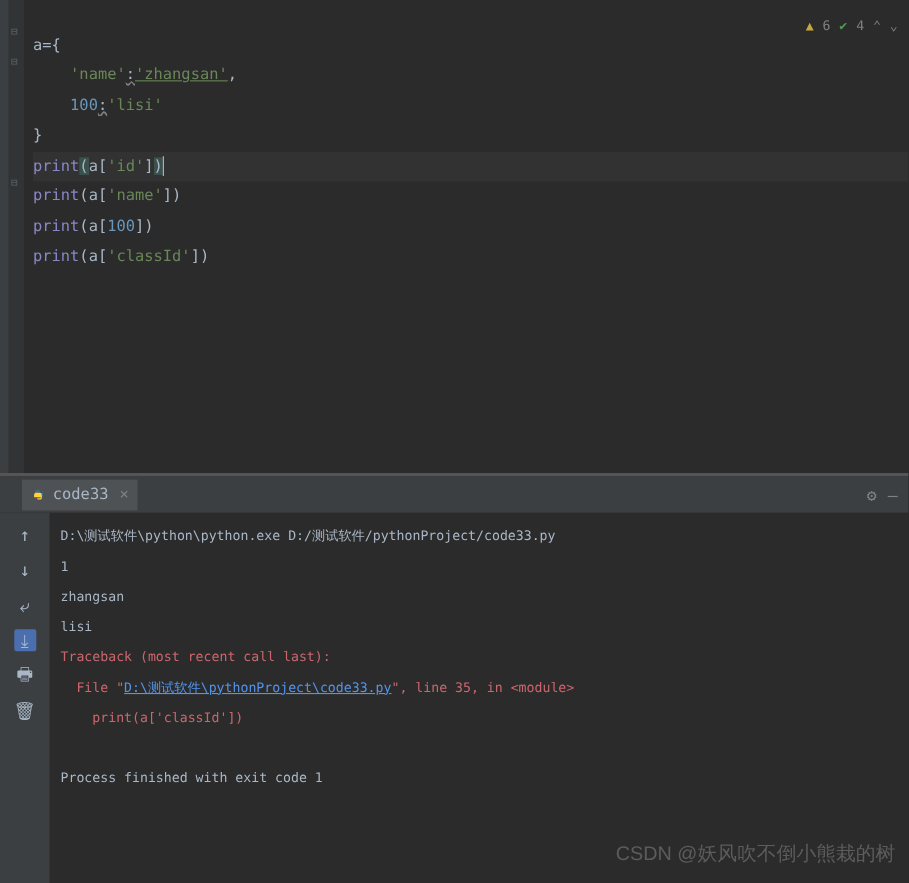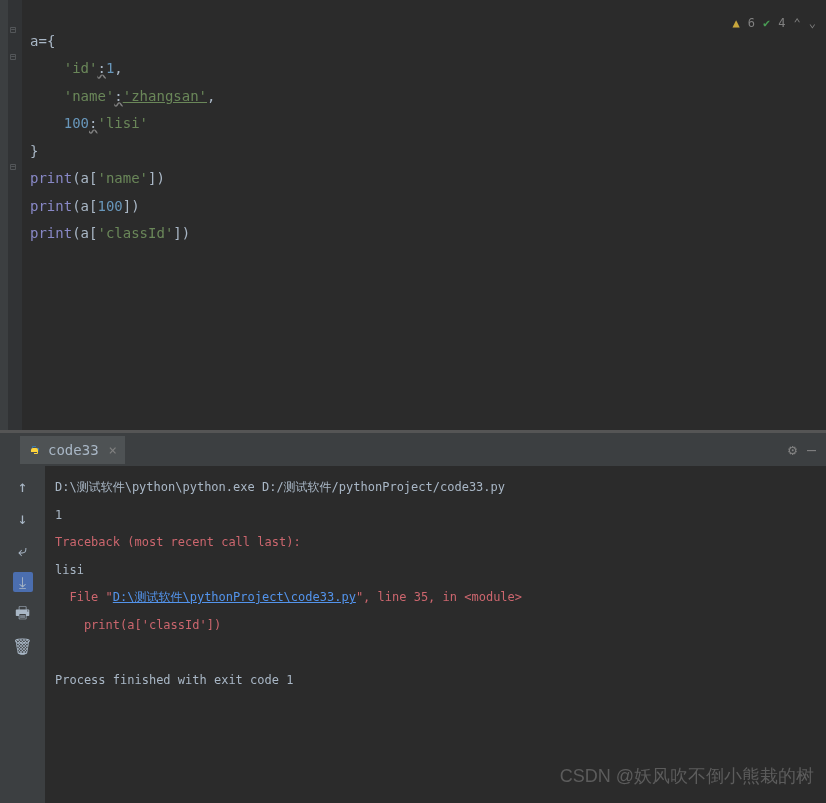--- a/index.html
+++ b/index.html
@@ -165,24 +165,24 @@
 <div class="editor-area">
   <div class="left-bar"></div>
   <div class="fold-col">
     <span class="fold-mark" style="top:24px">⊟</span>
     <span class="fold-mark" style="top:51px">⊟</span>
     <span class="fold-mark" style="top:161px">⊟</span>
   </div>
   <div class="code-area">
     <div class="code-line"></div>
     <div class="code-line"><span>a</span><span class="c-op">=</span><span>{</span></div>
-    <div class="code-line">    <span class="c-string">'id'</span><span class="c-warn">:</span><span class="c-number">1</span><span class="c-op">,</span></div>
     <div class="code-line">    <span class="c-string">'name'</span><span class="c-warn">:</span><span class="c-string c-link-under">'zhangsan'</span><span class="c-op">,</span></div>
     <div class="code-line">    <span class="c-number">100</span><span class="c-warn">:</span><span class="c-string">'lisi'</span></div>
     <div class="code-line"><span>}</span></div>
+    <div class="code-line highlighted"><span class="c-func">print</span><span style="background:#3b514d">(</span><span>a</span><span>[</span><span class="c-string">'id'</span><span>]</span><span style="background:#3b514d">)</span><span class="cursor"></span></div>
     <div class="code-line"><span class="c-func">print</span><span>(a[</span><span class="c-string">'name'</span><span>])</span></div>
     <div class="code-line"><span class="c-func">print</span><span>(a[</span><span class="c-number">100</span><span>])</span></div>
     <div class="code-line"><span class="c-func">print</span><span>(a[</span><span class="c-string">'classId'</span><span>])</span></div>
     <div class="code-line"></div>
 
     <div class="top-indicators">
       <span class="warn-icon">▲</span>
       <span>6</span>
       <span class="check-icon">✔</span>
       <span>4</span>
@@ -217,22 +217,23 @@
     <span class="tool-icon">↑</span>
     <span class="tool-icon">↓</span>
     <span class="tool-icon">⤶</span>
     <span class="tool-icon active">⤓</span>
     <span class="tool-icon">🖶</span>
     <span class="tool-icon">🗑</span>
   </div>
   <div class="console-output">
     <div class="out-line">D:\测试软件\python\python.exe D:/测试软件/pythonProject/code33.py</div>
     <div class="out-line">1</div>
+    <div class="out-line">zhangsan</div>
+    <div class="out-line">lisi</div>
     <div class="out-line out-err">Traceback (most recent call last):</div>
-    <div class="out-line">lisi</div>
     <div class="out-line out-err"><span>  File "</span><span class="out-link">D:\测试软件\pythonProject\code33.py</span><span>", line 35, in &lt;module&gt;</span></div>
     <div class="out-line out-err">    print(a['classId'])</div>
     <div class="out-line"></div>
     <div class="out-line">Process finished with exit code 1</div>
   </div>
 </div>
 
 <div class="watermark">CSDN @妖风吹不倒小熊栽的树</div>
 
 </body></html>

